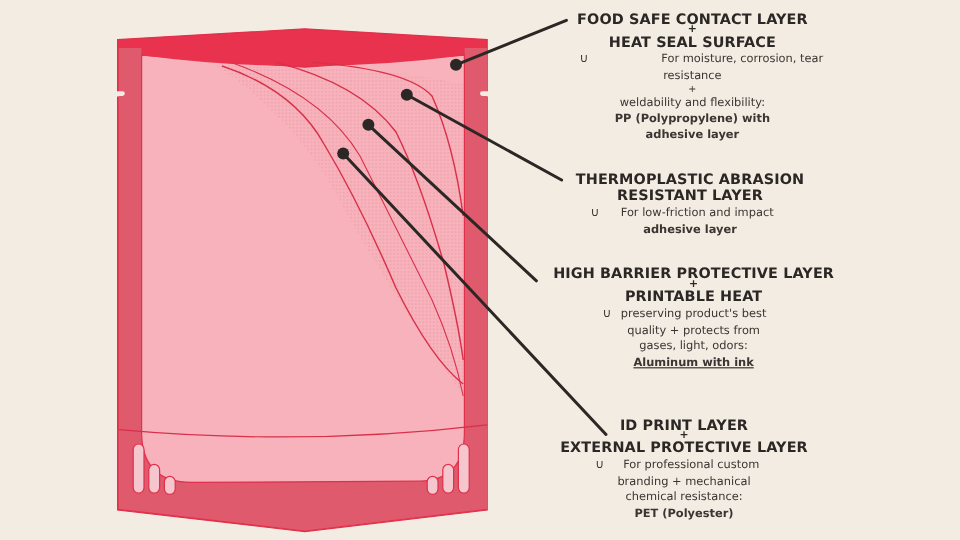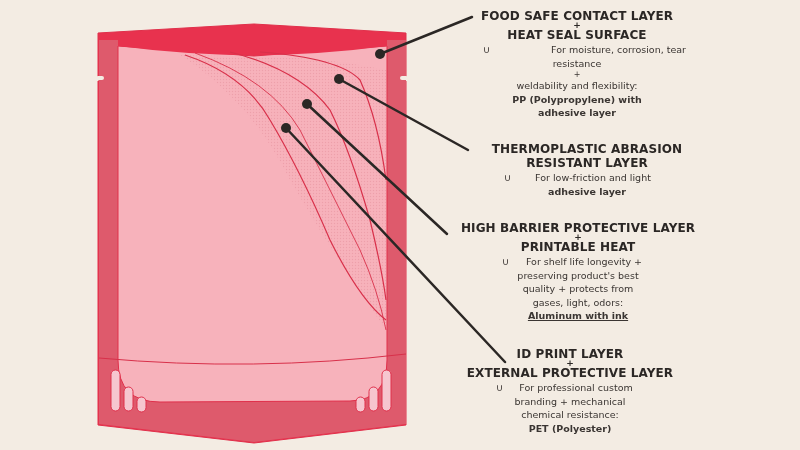--- a/index.html
+++ b/index.html
@@ -118,37 +118,36 @@
     <span class="cup" style="left:15px; top:0;">∪</span>
     <div style="padding-left:12px;text-align:right;">For moisture, corrosion, tear</div>
     <div>resistance</div>
     <div style="font-size:8px; line-height:9px;">+</div>
     <div>weldability and flexibility:</div>
     <div style="font-weight:bold;">PP (Polypropylene) with</div>
     <div style="font-weight:bold;">adhesive layer</div>
   </div>
 </div>
 
-<div class="label" style="left:482px; top:142px; width:210px;">
+<div class="label" style="left:470px; top:142px; width:210px;">
   <div class="title">THERMOPLASTIC ABRASION</div>
   <div class="title">RESISTANT LAYER</div>
   <div class="desc" style="margin-top:1px;">
     <span class="cup" style="left:22px; top:0;">∪</span>
-    <div style="padding-left:12px;">For low-friction and light</div>
+    <div style="padding-left:12px;">For low-friction and impact</div>
     <div style="font-weight:bold;">adhesive layer</div>
   </div>
 </div>
 
 <div class="label" style="left:450px; top:221px; width:256px;">
   <div class="title">HIGH BARRIER PROTECTIVE LAYER</div>
   <div class="plus">+</div>
   <div class="title">PRINTABLE HEAT</div>
   <div class="desc" style="margin-top:1px;">
     <span class="cup" style="left:52px; top:0;">∪</span>
-    <div style="padding-left:12px;">For shelf life longevity +</div>
     <div>preserving product's best</div>
     <div>quality + protects from</div>
     <div>gases, light, odors:</div>
     <div style="font-weight:bold;text-decoration:underline;">Aluminum with ink</div>
   </div>
 </div>
 
 <div class="label" style="left:458px; top:347px; width:224px;">
   <div class="title">ID PRINT LAYER</div>
   <div class="plus">+</div>

